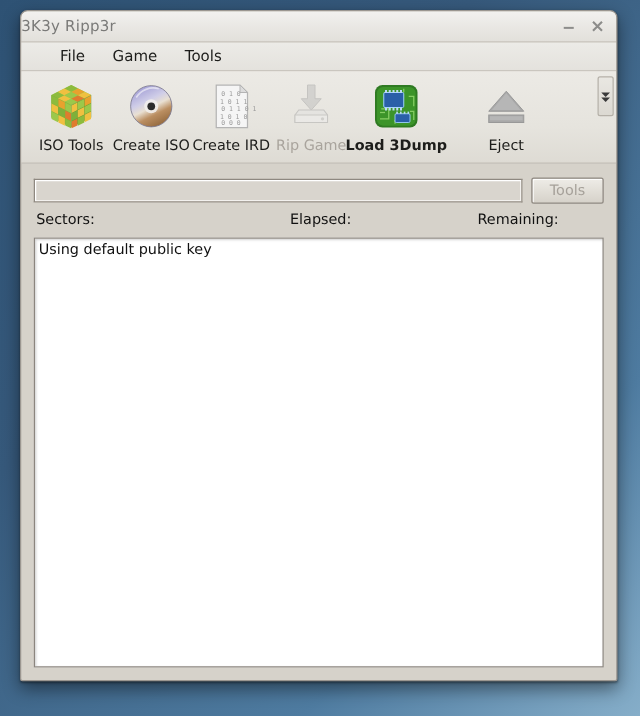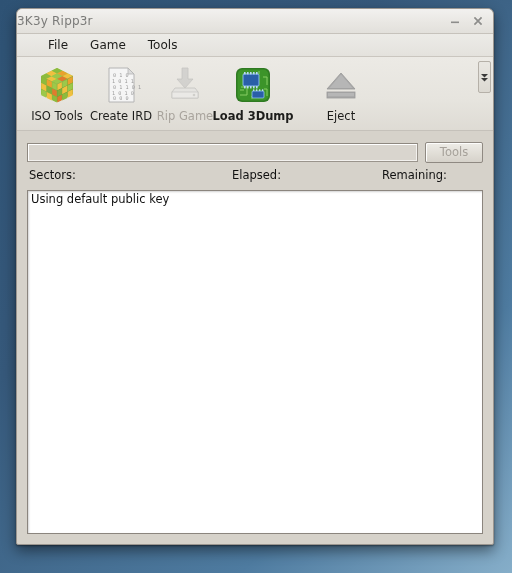--- a/index.html
+++ b/index.html
@@ -291,20 +291,40 @@
             <polygon points="30.7,20.4 35.8,17.8 35.8,23.8 30.7,26.4" fill="#9cc84a"></polygon>
             <polygon points="20.3,32.1 24.9,29.8 24.9,35.3 20.3,37.6" fill="#e07b2e"></polygon>
             <polygon points="25.2,29.6 30.4,27 30.4,33 25.2,35.6" fill="#8dbb3d"></polygon>
             <polygon points="30.7,26.8 35.8,24.2 35.8,30.2 30.7,32.8" fill="#f0c040"></polygon>
           </g>
         </svg>
       </div>
       <div class="tb-label">ISO Tools</div>
     </div>
 
+    <div class="tb-item">
+      <div class="tb-icon">
+        <svg width="40" height="40" viewBox="0 0 40 40">
+          <defs>
+            <linearGradient id="discg" x1="0.25" y1="0" x2="0.75" y2="1">
+              <stop offset="0%" stop-color="#9f9bd4"></stop>
+              <stop offset="35%" stop-color="#cfcde8"></stop>
+              <stop offset="52%" stop-color="#e9e0d2"></stop>
+              <stop offset="70%" stop-color="#bb8f62"></stop>
+              <stop offset="100%" stop-color="#8e6439"></stop>
+            </linearGradient>
+          </defs>
+          <circle cx="20" cy="20" r="16.5" fill="url(#discg)" stroke="#7d7a90" stroke-width="0.7"></circle>
+          <circle cx="20" cy="20" r="5.6" fill="#f3f1ee" opacity="0.85"></circle>
+          <circle cx="20" cy="20" r="3.1" fill="#2c2c2c"></circle>
+          <path d="M8 13 A16 16 0 0 1 26 6" stroke="#ffffff" stroke-width="1.4" fill="none" opacity="0.55"></path>
+        </svg>
+      </div>
+      <div class="tb-label">Create ISO</div>
+    </div>
 
     <div class="tb-item">
       <div class="tb-icon">
         <svg width="40" height="40" viewBox="0 0 40 40">
           <path d="M8 3 H27 L33 9 V37 H8 Z" fill="#f5f5f5" stroke="#b4b4b4" stroke-width="1"></path>
           <path d="M27 3 L33 9 H27 Z" fill="#dcdcdc" stroke="#b4b4b4" stroke-width="0.8"></path>
           <g fill="#9a9a9a" font-family="DejaVu Sans Mono, monospace" font-size="5.2">
             <text x="12" y="12">0 1 0</text>
             <text x="11" y="18">1 0 1 1</text>
             <text x="12" y="24">0 1 1 0 1</text>

